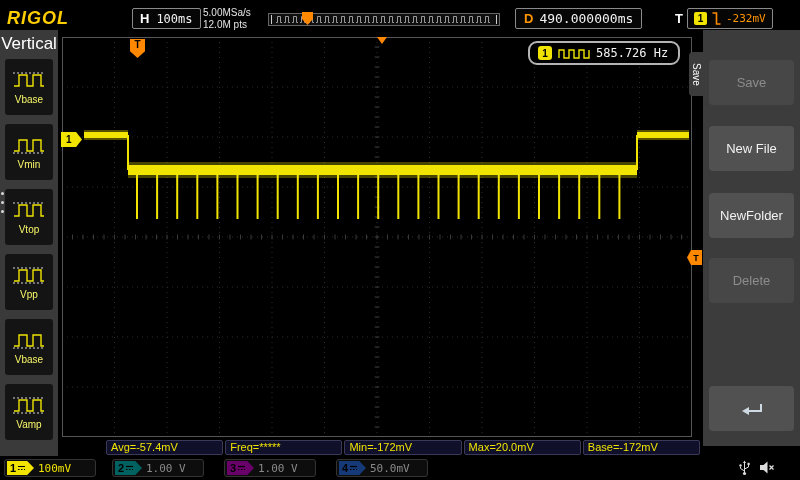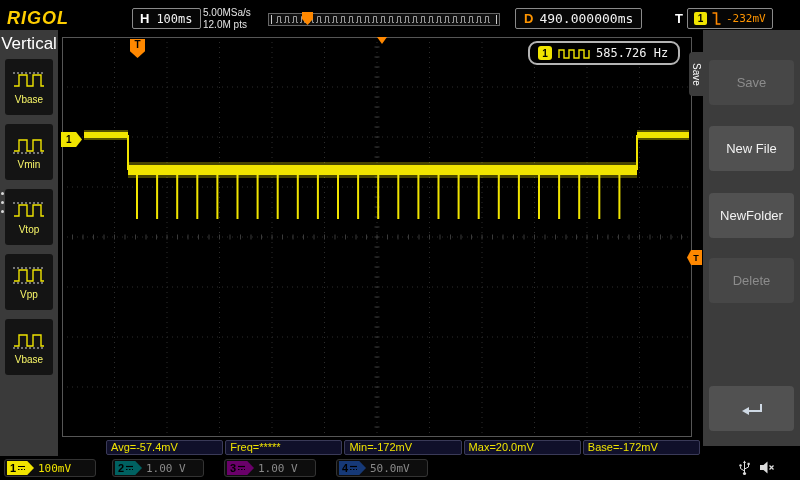--- a/index.html
+++ b/index.html
@@ -169,20 +169,28 @@
     </div>
 
     <div class="meas-btn">
       <svg class="meas-icon" width="36" height="22" viewBox="0 0 36 22">
         <line x1="2" y1="19" x2="34" y2="19" stroke="#d8d8d8" stroke-dasharray="2,2"></line>
         <path d="M3 17 H8 V6 H16 V17 H22 V6 H30 V17 H33" fill="none" stroke="#f0e400" stroke-width="1.4"></path>
       </svg>
       <div class="meas-label">Vbase</div>
     </div>
 
+    <div class="meas-btn">
+      <svg class="meas-icon" width="36" height="22" viewBox="0 0 36 22">
+        <line x1="2" y1="4" x2="34" y2="4" stroke="#d8d8d8" stroke-dasharray="2,2"></line>
+        <line x1="2" y1="19" x2="34" y2="19" stroke="#d8d8d8" stroke-dasharray="2,2"></line>
+        <path d="M3 17 H8 V6 H16 V17 H22 V6 H30 V17 H33" fill="none" stroke="#f0e400" stroke-width="1.4"></path>
+      </svg>
+      <div class="meas-label">Vamp</div>
+    </div>
 
     <div class="scroll-dots">
         <span></span>
         <span></span>
         <span></span>
       </div>
   </div>
 
   <svg id="scope-svg" class="scope-svg" width="630" height="400" viewBox="0 0 630 400">
       <line x1="0" y1="0" x2="0" y2="400" stroke="#2d2d2d" stroke-dasharray="1,4"></line>

